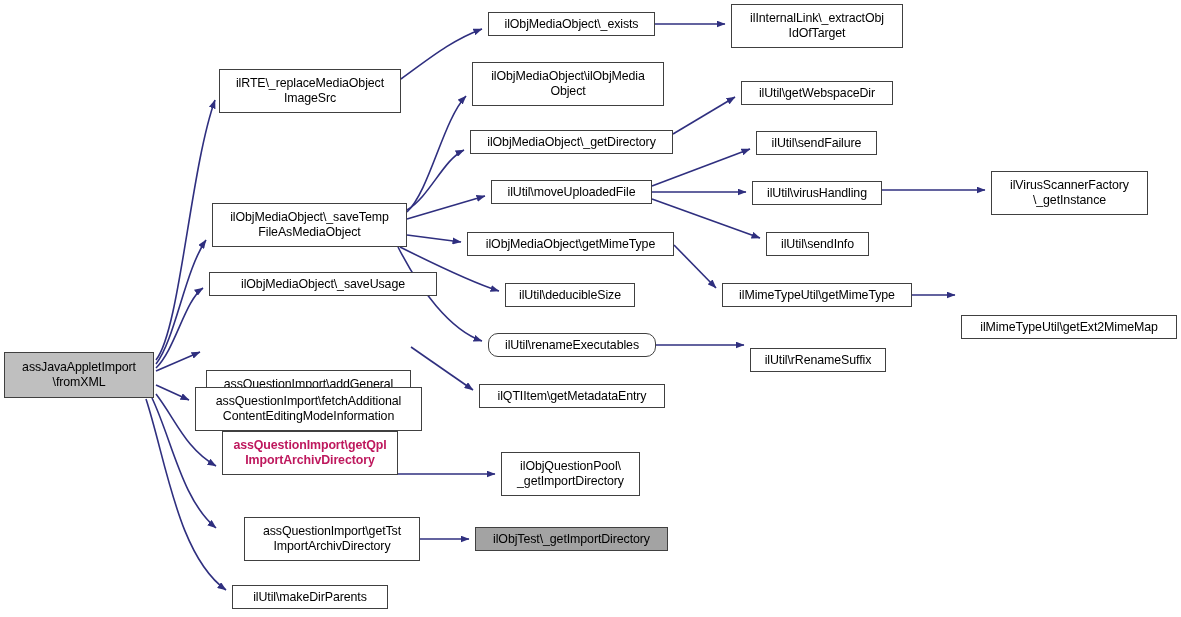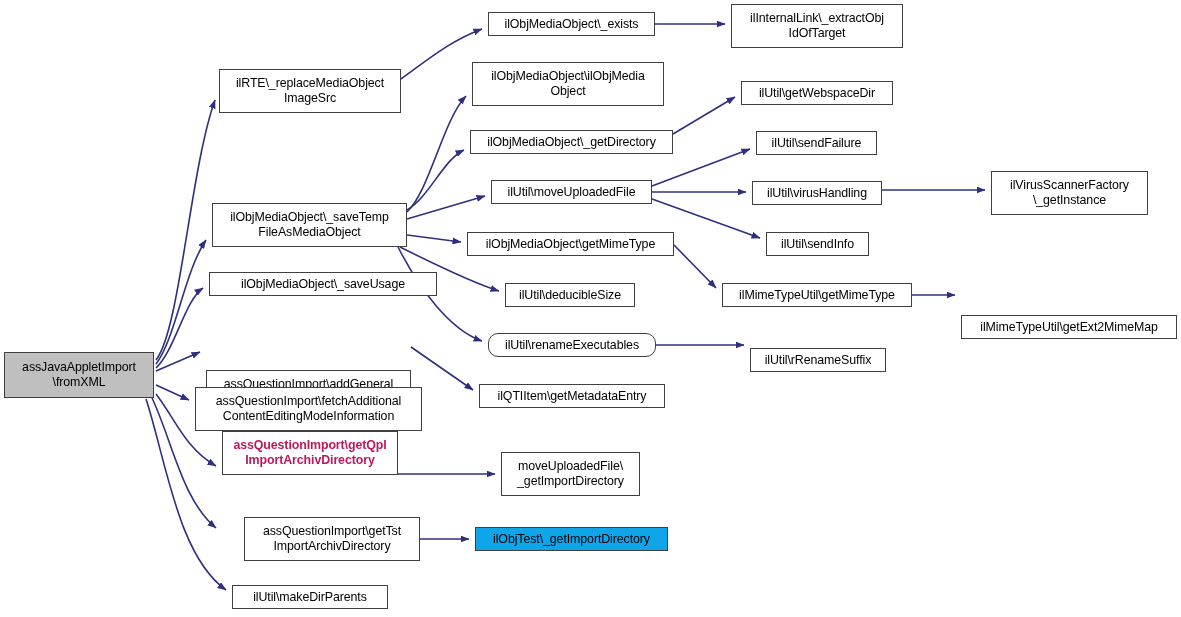--- a/index.html
+++ b/index.html
@@ -116,23 +116,23 @@
       <div class="node" style="left: 232px; top: 585px; width: 156px; height: 24px; background: rgb(255, 255, 255); border-color: rgb(64, 64, 64); color: rgb(0, 0, 0);"><span class="node-label">ilUtil\makeDirParents</span></div>
       <div class="node" style="left: 488px; top: 12px; width: 167px; height: 24px; background: rgb(255, 255, 255); border-color: rgb(64, 64, 64); color: rgb(0, 0, 0);"><span class="node-label">ilObjMediaObject\_exists</span></div>
       <div class="node" style="left: 472px; top: 62px; width: 192px; height: 44px; background: rgb(255, 255, 255); border-color: rgb(64, 64, 64); color: rgb(0, 0, 0);"><span class="node-label">ilObjMediaObject\ilObjMedia
 Object</span></div>
       <div class="node" style="left: 470px; top: 130px; width: 203px; height: 24px; background: rgb(255, 255, 255); border-color: rgb(64, 64, 64); color: rgb(0, 0, 0);"><span class="node-label">ilObjMediaObject\_getDirectory</span></div>
       <div class="node" style="left: 491px; top: 180px; width: 161px; height: 24px; background: rgb(255, 255, 255); border-color: rgb(64, 64, 64); color: rgb(0, 0, 0);"><span class="node-label">ilUtil\moveUploadedFile</span></div>
       <div class="node" style="left: 467px; top: 232px; width: 207px; height: 24px; background: rgb(255, 255, 255); border-color: rgb(64, 64, 64); color: rgb(0, 0, 0);"><span class="node-label">ilObjMediaObject\getMimeType</span></div>
       <div class="node" style="left: 505px; top: 283px; width: 130px; height: 24px; background: rgb(255, 255, 255); border-color: rgb(64, 64, 64); color: rgb(0, 0, 0);"><span class="node-label">ilUtil\deducibleSize</span></div>
       <div class="node" style="left: 488px; top: 333px; width: 168px; height: 24px; background: rgb(255, 255, 255); border-color: rgb(64, 64, 64); color: rgb(0, 0, 0); border-radius: 10px;"><span class="node-label">ilUtil\renameExecutables</span></div>
       <div class="node" style="left: 479px; top: 384px; width: 186px; height: 24px; background: rgb(255, 255, 255); border-color: rgb(64, 64, 64); color: rgb(0, 0, 0);"><span class="node-label">ilQTIItem\getMetadataEntry</span></div>
-      <div class="node" style="left: 501px; top: 452px; width: 139px; height: 44px; background: rgb(255, 255, 255); border-color: rgb(64, 64, 64); color: rgb(0, 0, 0);"><span class="node-label">moveUploadedFile\
+      <div class="node" style="left: 501px; top: 452px; width: 139px; height: 44px; background: rgb(255, 255, 255); border-color: rgb(64, 64, 64); color: rgb(0, 0, 0);"><span class="node-label">ilObjQuestionPool\
 _getImportDirectory</span></div>
-      <div class="node" style="left: 475px; top: 527px; width: 193px; height: 24px; background: #0ea5e9; border-color: rgb(64, 64, 64); color: rgb(0, 0, 0);"><span class="node-label">ilObjTest\_getImportDirectory</span></div>
+      <div class="node" style="left: 475px; top: 527px; width: 193px; height: 24px; background: #a3a3a3; border-color: rgb(64, 64, 64); color: rgb(0, 0, 0);"><span class="node-label">ilObjTest\_getImportDirectory</span></div>
       <div class="node" style="left: 731px; top: 4px; width: 172px; height: 44px; background: rgb(255, 255, 255); border-color: rgb(64, 64, 64); color: rgb(0, 0, 0);"><span class="node-label">ilInternalLink\_extractObj
 IdOfTarget</span></div>
       <div class="node" style="left: 741px; top: 81px; width: 152px; height: 24px; background: rgb(255, 255, 255); border-color: rgb(64, 64, 64); color: rgb(0, 0, 0);"><span class="node-label">ilUtil\getWebspaceDir</span></div>
       <div class="node" style="left: 756px; top: 131px; width: 121px; height: 24px; background: rgb(255, 255, 255); border-color: rgb(64, 64, 64); color: rgb(0, 0, 0);"><span class="node-label">ilUtil\sendFailure</span></div>
       <div class="node" style="left: 752px; top: 181px; width: 130px; height: 24px; background: rgb(255, 255, 255); border-color: rgb(64, 64, 64); color: rgb(0, 0, 0);"><span class="node-label">ilUtil\virusHandling</span></div>
       <div class="node" style="left: 766px; top: 232px; width: 103px; height: 24px; background: rgb(255, 255, 255); border-color: rgb(64, 64, 64); color: rgb(0, 0, 0);"><span class="node-label">ilUtil\sendInfo</span></div>
       <div class="node" style="left: 722px; top: 283px; width: 190px; height: 24px; background: rgb(255, 255, 255); border-color: rgb(64, 64, 64); color: rgb(0, 0, 0);"><span class="node-label">ilMimeTypeUtil\getMimeType</span></div>
       <div class="node" style="left: 750px; top: 333px; width: 136px; height: 24px; background: rgb(255, 255, 255); border-color: rgb(64, 64, 64); color: rgb(0, 0, 0); margin-top: 15px;"><span class="node-label">ilUtil\rRenameSuffix</span></div>
       <div class="node" style="left: 991px; top: 171px; width: 157px; height: 44px; background: rgb(255, 255, 255); border-color: rgb(64, 64, 64); color: rgb(0, 0, 0);"><span class="node-label">ilVirusScannerFactory
 \_getInstance</span></div>

